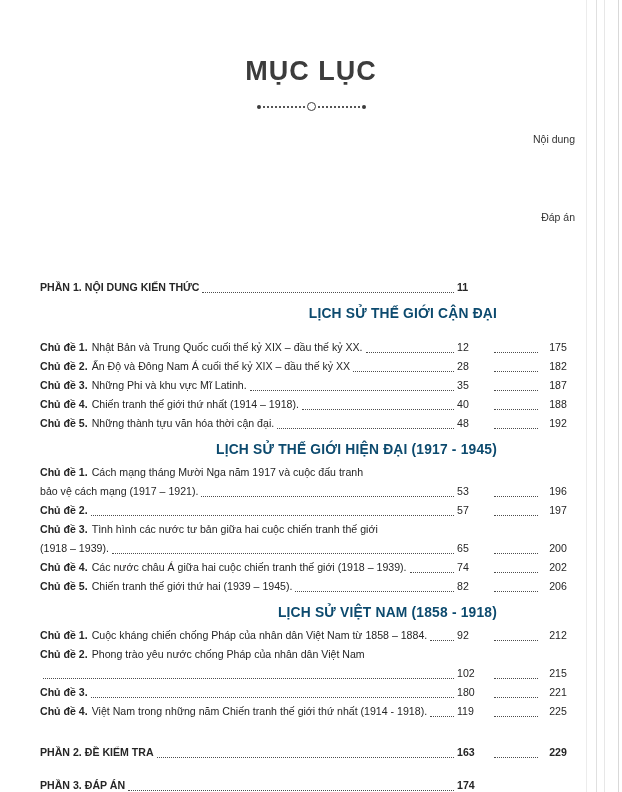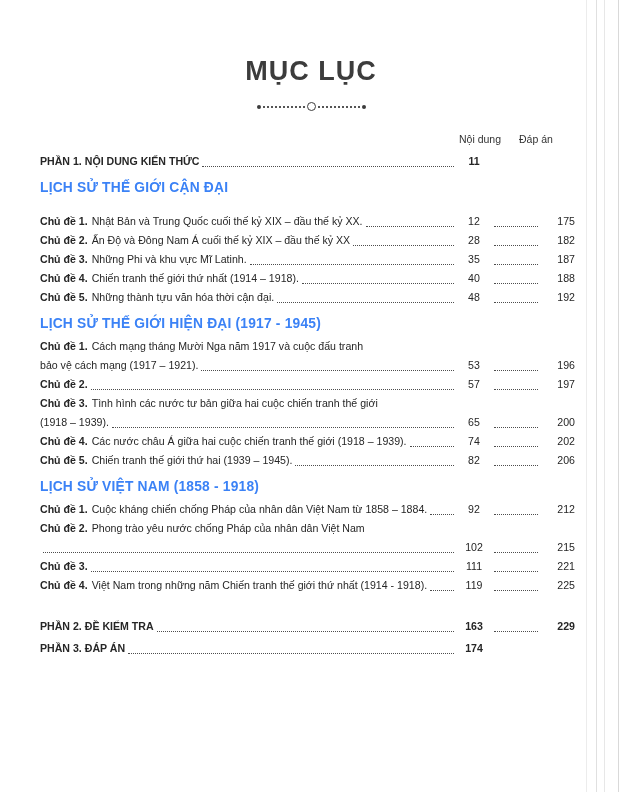--- a/index.html
+++ b/index.html
@@ -27,34 +27,34 @@
   .divider .circle{width:7px;height:7px;border:1.6px solid #3c3c3c;border-radius:50%;background:#fff;}
 
   .content{position:absolute;top:130px;left:40px;width:535px;}
 
   .row{display:flex;align-items:flex-end;font-size:10.6px;line-height:19px;}
   .row span{white-space:nowrap;}
   .b{font-weight:bold;}
   .txt{margin-left:4px;}
   .leader{flex:1 1 auto;min-width:8px;border-bottom:1.7px dotted #4d4d4d;margin:0 3px 4px 3px;}
   .l2{flex:0 0 44px;}
-  .n1{flex:0 0 34px;text-align:center;}
-  .n2{flex:0 0 34px;text-align:right;}
+  .n1{flex:0 0 34px;text-align:left;}
+  .n2{flex:0 0 34px;text-align:center;}
   .noans .l2{border-bottom-color:transparent;}
 
-  .colhead{color:#333;font-size:10.5px;}
+  .colhead{color:#333;font-size:10.5px;flex-direction:column;}
   .colhead .sp{flex:1 1 auto;}
   .colhead .ch1{flex:0 0 60px;text-align:right;}
   .colhead .chgap{flex:0 0 18px;}
   .colhead .ch2{flex:0 0 56px;}
 
-  .part{margin-top:3px;}
+  .part{margin-top:14px;}
   .part-b{margin-top:22px;}
   .section{
-    width:457px;text-align:left;font-size:13.8px;font-weight:bold;color:#3b82f6;
+    width:457px;text-align:right;font-size:13.8px;font-weight:bold;color:#0c4a6e;
     letter-spacing:0.2px;line-height:17px;margin:8px 0 5px 0;
   }
   .section.first{margin-bottom:16px;}
 </style>
 </head>
 <body>
 
 <div class="page">
   <div class="edge e1"></div>
   <div class="edge e2"></div>
@@ -201,21 +201,21 @@
       <div class="row">
         <span class="leader"></span>
         <span class="n1">102</span>
         <span class="leader l2"></span>
         <span class="n2">215</span>
       </div>
     </div>
     <div class="row">
       <span class="b">Chủ đề 3.</span>
       <span class="leader"></span>
-      <span class="n1">111</span>
+      <span class="n1">180</span>
       <span class="leader l2"></span>
       <span class="n2">221</span>
     </div>
     <div class="row">
       <span class="b">Chủ đề 4.</span>
       <span class="txt">Việt Nam trong những năm Chiến tranh thế giới thứ nhất (1914 - 1918).</span>
       <span class="leader"></span>
       <span class="n1">119</span>
       <span class="leader l2"></span>
       <span class="n2">225</span>

